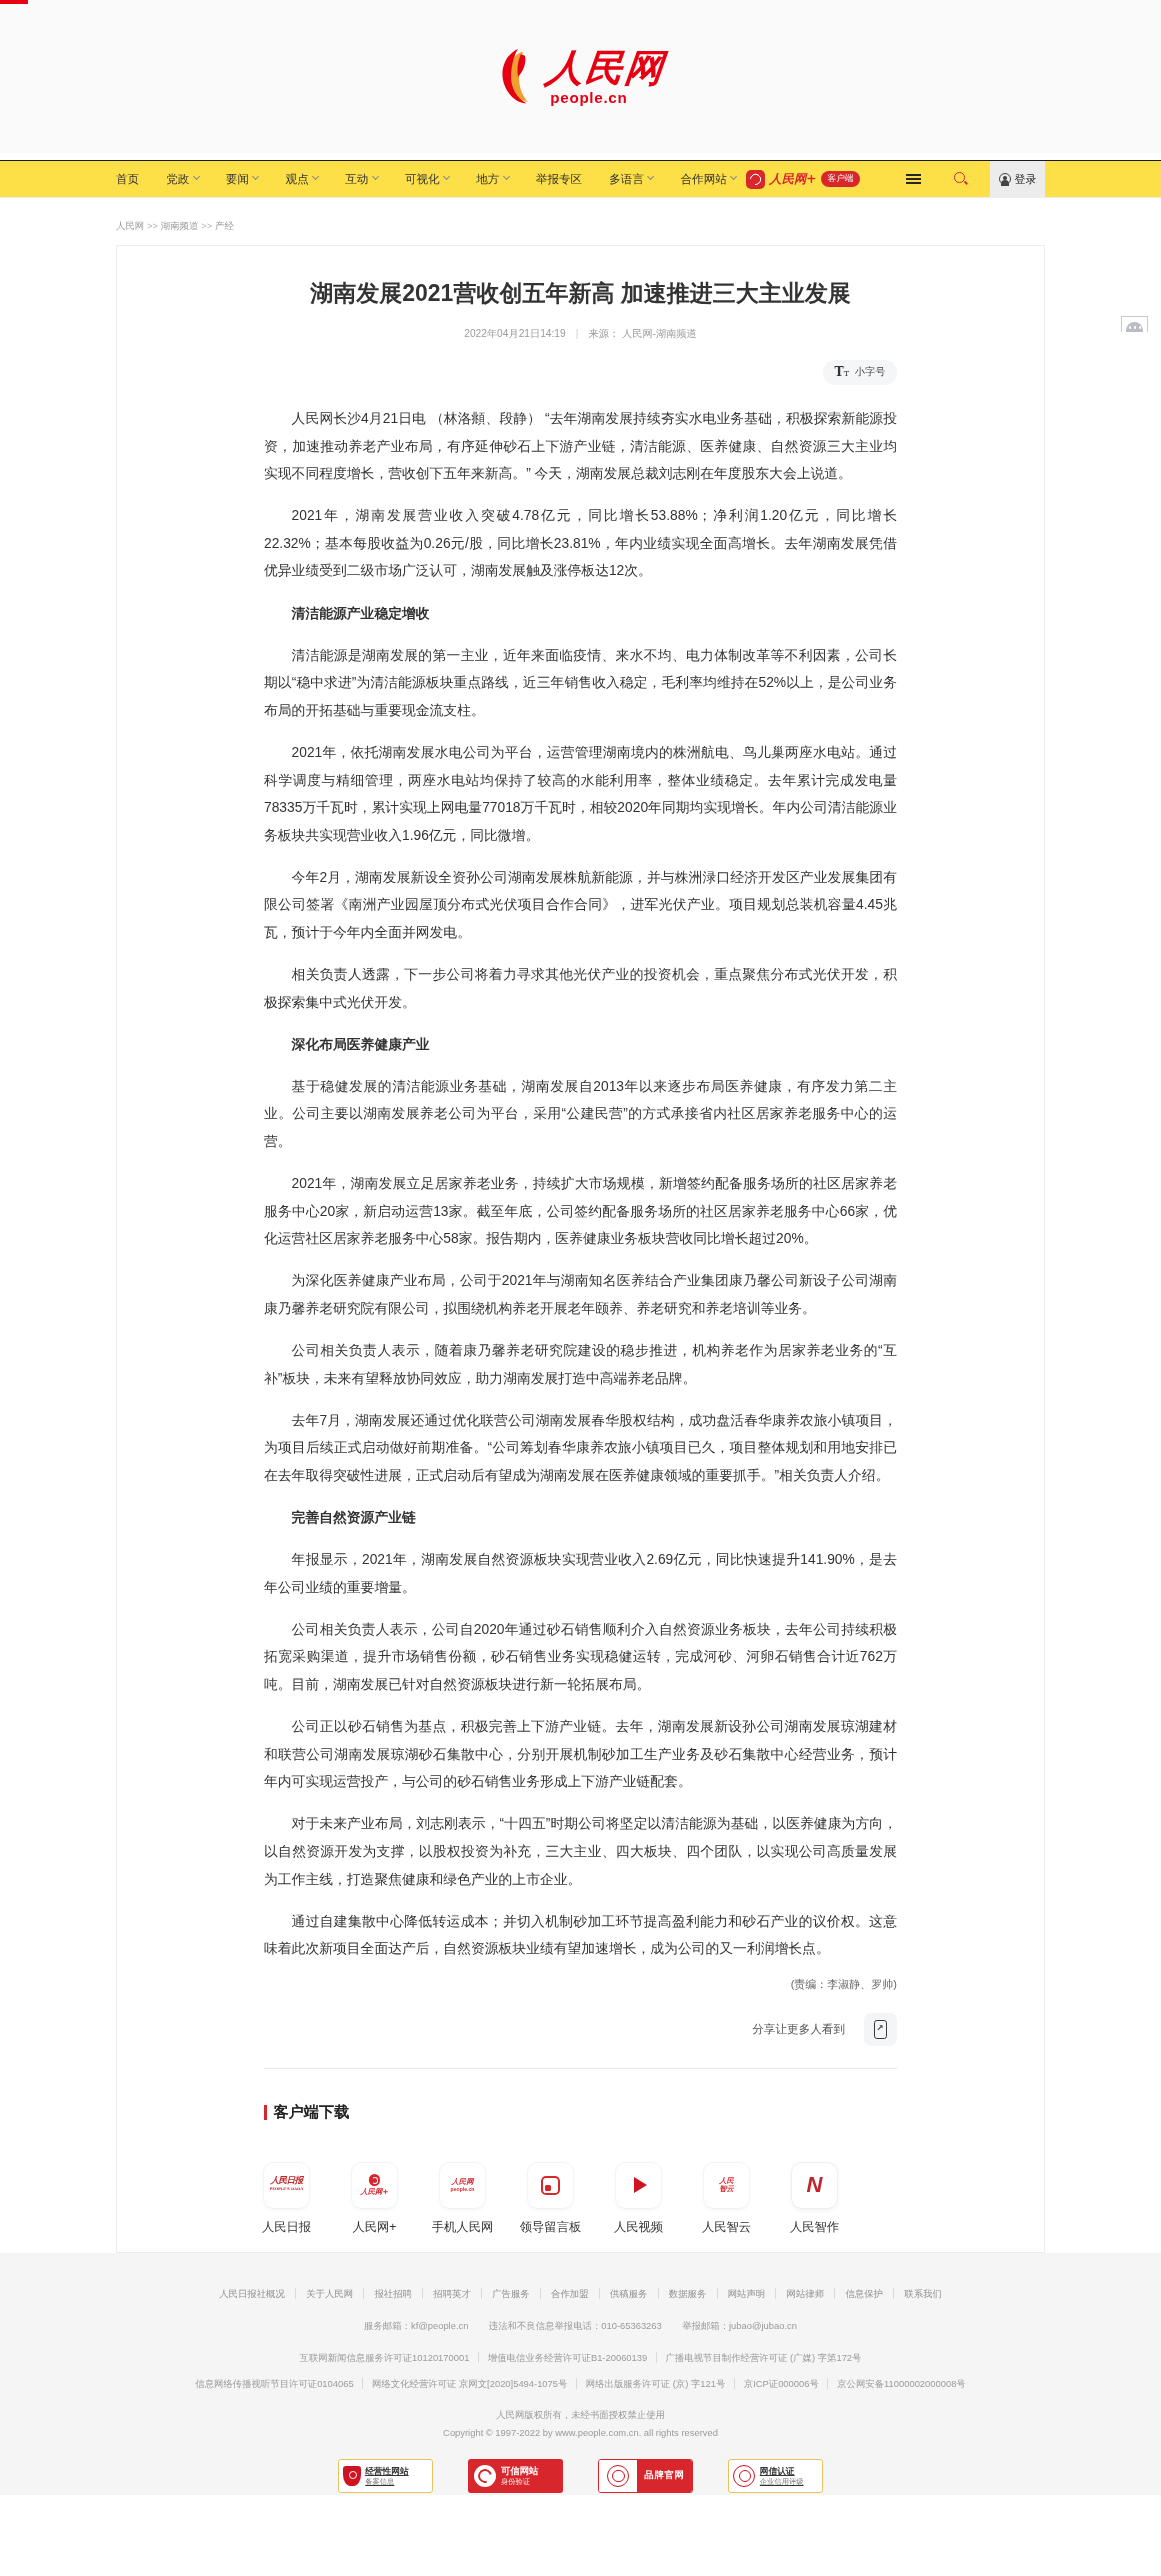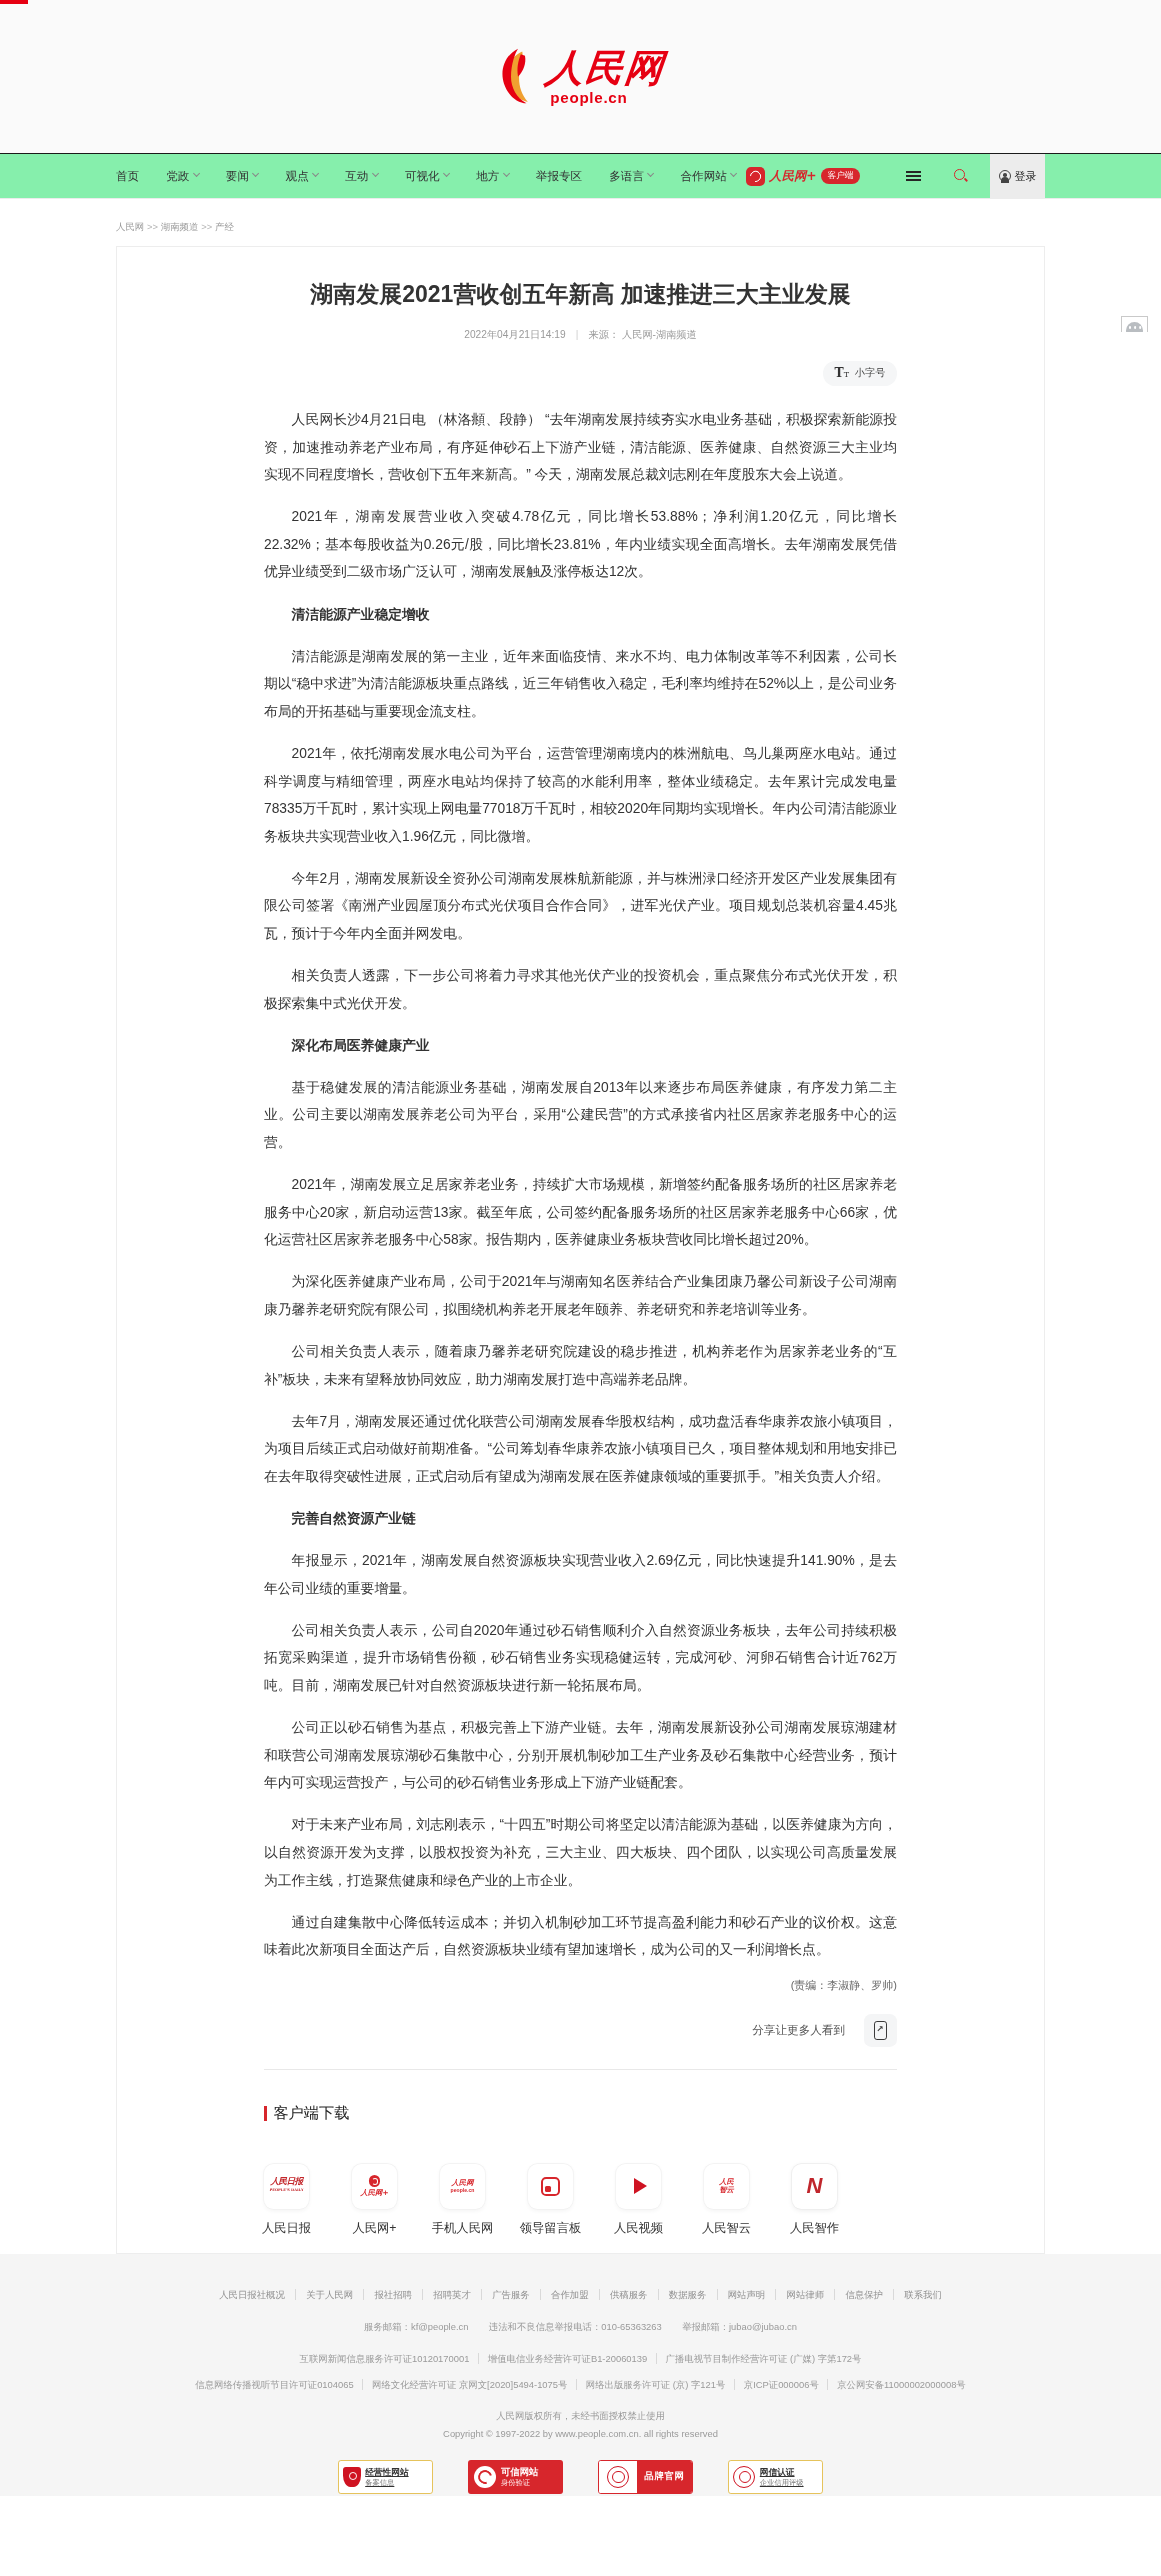--- a/index.html
+++ b/index.html
@@ -9,21 +9,21 @@
   
   .top-edge-marker{position:absolute;left:0;top:0;width:27.6px;height:3.6px;background:#e60012;}
   .header-band{height:153px;background:#fafafa;display:flex;align-items:center;justify-content:center;}
   .logo{display:flex;align-items:flex-start;gap:7.3px;}
   .logo-emblem{width:42px;height:58px;}
   .logo-textcol{display:flex;flex-direction:column;}
   .logo-main{font-family:"DejaVu Serif",serif;font-style:italic;font-weight:bold;font-size:38px;line-height:41px;color:#e60012;transform:skewX(-6deg);letter-spacing:1.5px;}
   .logo-sub{font-size:15.2px;font-weight:bold;color:#e60012;letter-spacing:0.7px;margin:1.5px 0 0 4.4px;}
 
   
-  .nav{border-top:1.5px solid #1a1a1a;border-bottom:0.7px solid #ececec;background:#86efac;height:46px;}
+  .nav{border-top:1.5px solid #1a1a1a;border-bottom:0.7px solid #ececec;background:#fde047;height:38px;margin-top:7px;}
   .nav-inner{width:929px;margin:0 auto;height:100%;display:flex;align-items:center;}
   .nav-left{display:flex;align-items:center;gap:27px;}
   .nav-item{font-size:11.6px;color:#333;cursor:pointer;white-space:nowrap;display:inline-flex;align-items:center;}
   .caret{display:inline-block;width:5.1px;height:5.1px;border-right:0.7px solid #888;border-bottom:0.7px solid #888;transform:rotate(45deg) translate(-0.7px,-0.7px);margin-left:4.4px;margin-top:-2.9px;}
   .nav-right{margin-left:auto;display:flex;align-items:center;height:100%;}
   .app-badge{display:flex;align-items:center;gap:4.4px;cursor:pointer;}
   .app-badge-logo{width:19px;height:19px;border-radius:5.1px;background:#d7262c;position:relative;}
   .app-badge-logo::after{content:"";position:absolute;left:4.4px;top:4.4px;width:8.7px;height:8.7px;border:1.5px solid #fff;border-radius:50%;border-left-color:transparent;transform:rotate(-40deg);}
   .app-badge-brand{font-family:"DejaVu Serif",serif;font-style:italic;font-weight:bold;font-size:12.3px;color:#d7262c;}
   .app-badge-pill{background:#d7262c;color:#fff;font-size:8.7px;border-radius:8px;padding:2.2px 6.5px;}
@@ -65,21 +65,21 @@
   .share-label{font-size:11.6px;color:#555;}
   .share-btn{width:33px;height:33px;border-radius:7.3px;background:#f4f5f6;display:flex;align-items:center;justify-content:center;cursor:pointer;}
   .phone-share-icon{width:13px;height:19px;border:1.5px solid #3a3a3a;border-radius:2.9px;position:relative;}
   .phone-share-icon::after{content:"↗";position:absolute;left:1.5px;top:2.2px;font-size:8.7px;font-weight:bold;color:#3a3a3a;}
 
   .body-divider{margin-top:22px;border-top:0.7px solid #e8e8e8;}
 
   
   .dl-heading{margin-top:33px;display:flex;align-items:center;}
   .dl-bar{width:2.9px;height:15.2px;background:#d7262c;margin-right:6.5px;}
-  .dl-title{font-size:15.2px;font-weight:normal;color:#222;}
+  .dl-title{font-size:15.2px;font-weight:bold;color:#222;}
   .apps{margin-top:40px;display:flex;gap:43px;}
   .app{display:flex;flex-direction:column;align-items:center;width:45px;}
   .app-tile{width:45px;height:45px;border-radius:9.4px;background:#fff;box-shadow:0 0 0 0.7px #f1f1f1,0 1.5px 4.4px rgba(0,0,0,.05);display:flex;flex-direction:column;align-items:center;justify-content:center;overflow:hidden;}
   .app-tile.big{box-shadow:0 0 0 0.7px #ececec,0 1.5px 5.8px rgba(0,0,0,.07);}
   .app-label{margin-top:11.6px;font-size:12.3px;color:#333;white-space:nowrap;}
   .glyph-pd{font-family:"DejaVu Serif",serif;font-style:italic;font-weight:bold;font-size:8.7px;color:#c3272b;letter-spacing:-0.7px;text-align:center;line-height:9.4px;}
   .glyph-pd small{display:block;font-size:3.6px;letter-spacing:0;font-style:normal;color:#c3272b;}
   .glyph-circle{width:11.6px;height:11.6px;border-radius:50%;background:#d7262c;position:relative;margin-bottom:2.2px;}
   .glyph-circle::after{content:"";position:absolute;left:2.9px;top:2.9px;width:4.4px;height:4.4px;border:1.1px solid #fff;border-radius:50%;border-left-color:transparent;}
   .glyph-script{font-family:"DejaVu Serif",serif;font-style:italic;font-weight:bold;font-size:7.3px;color:#d7262c;line-height:8px;text-align:center;}

